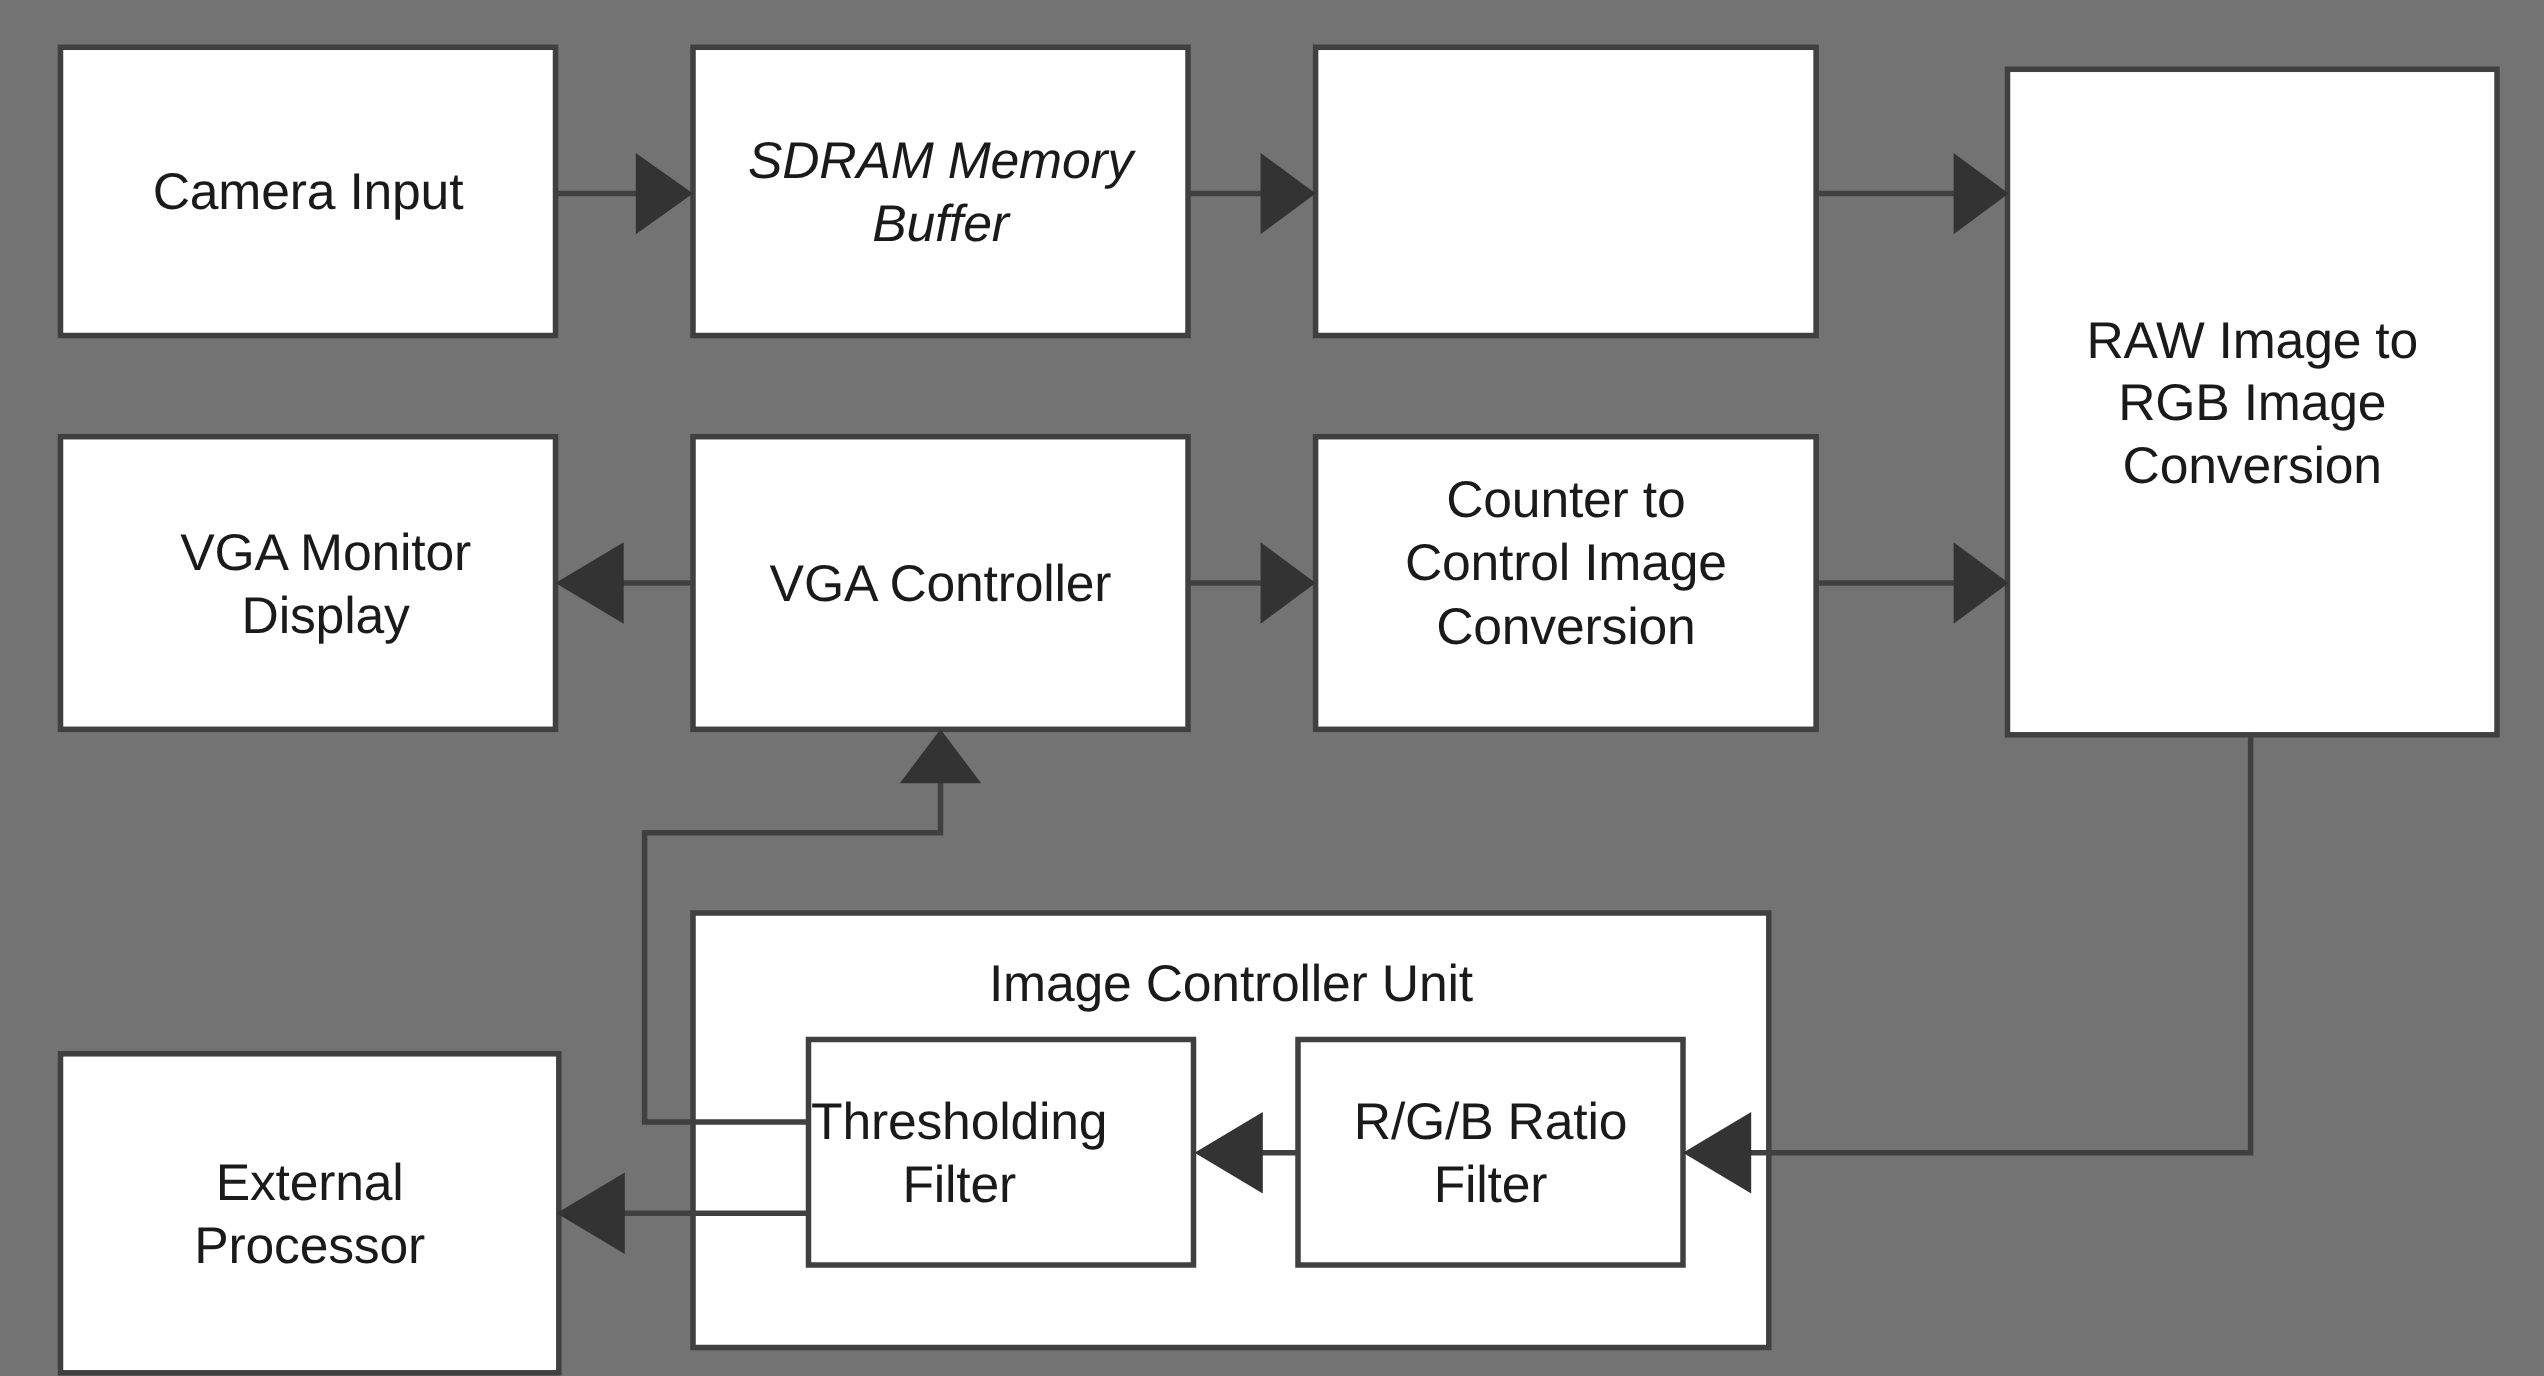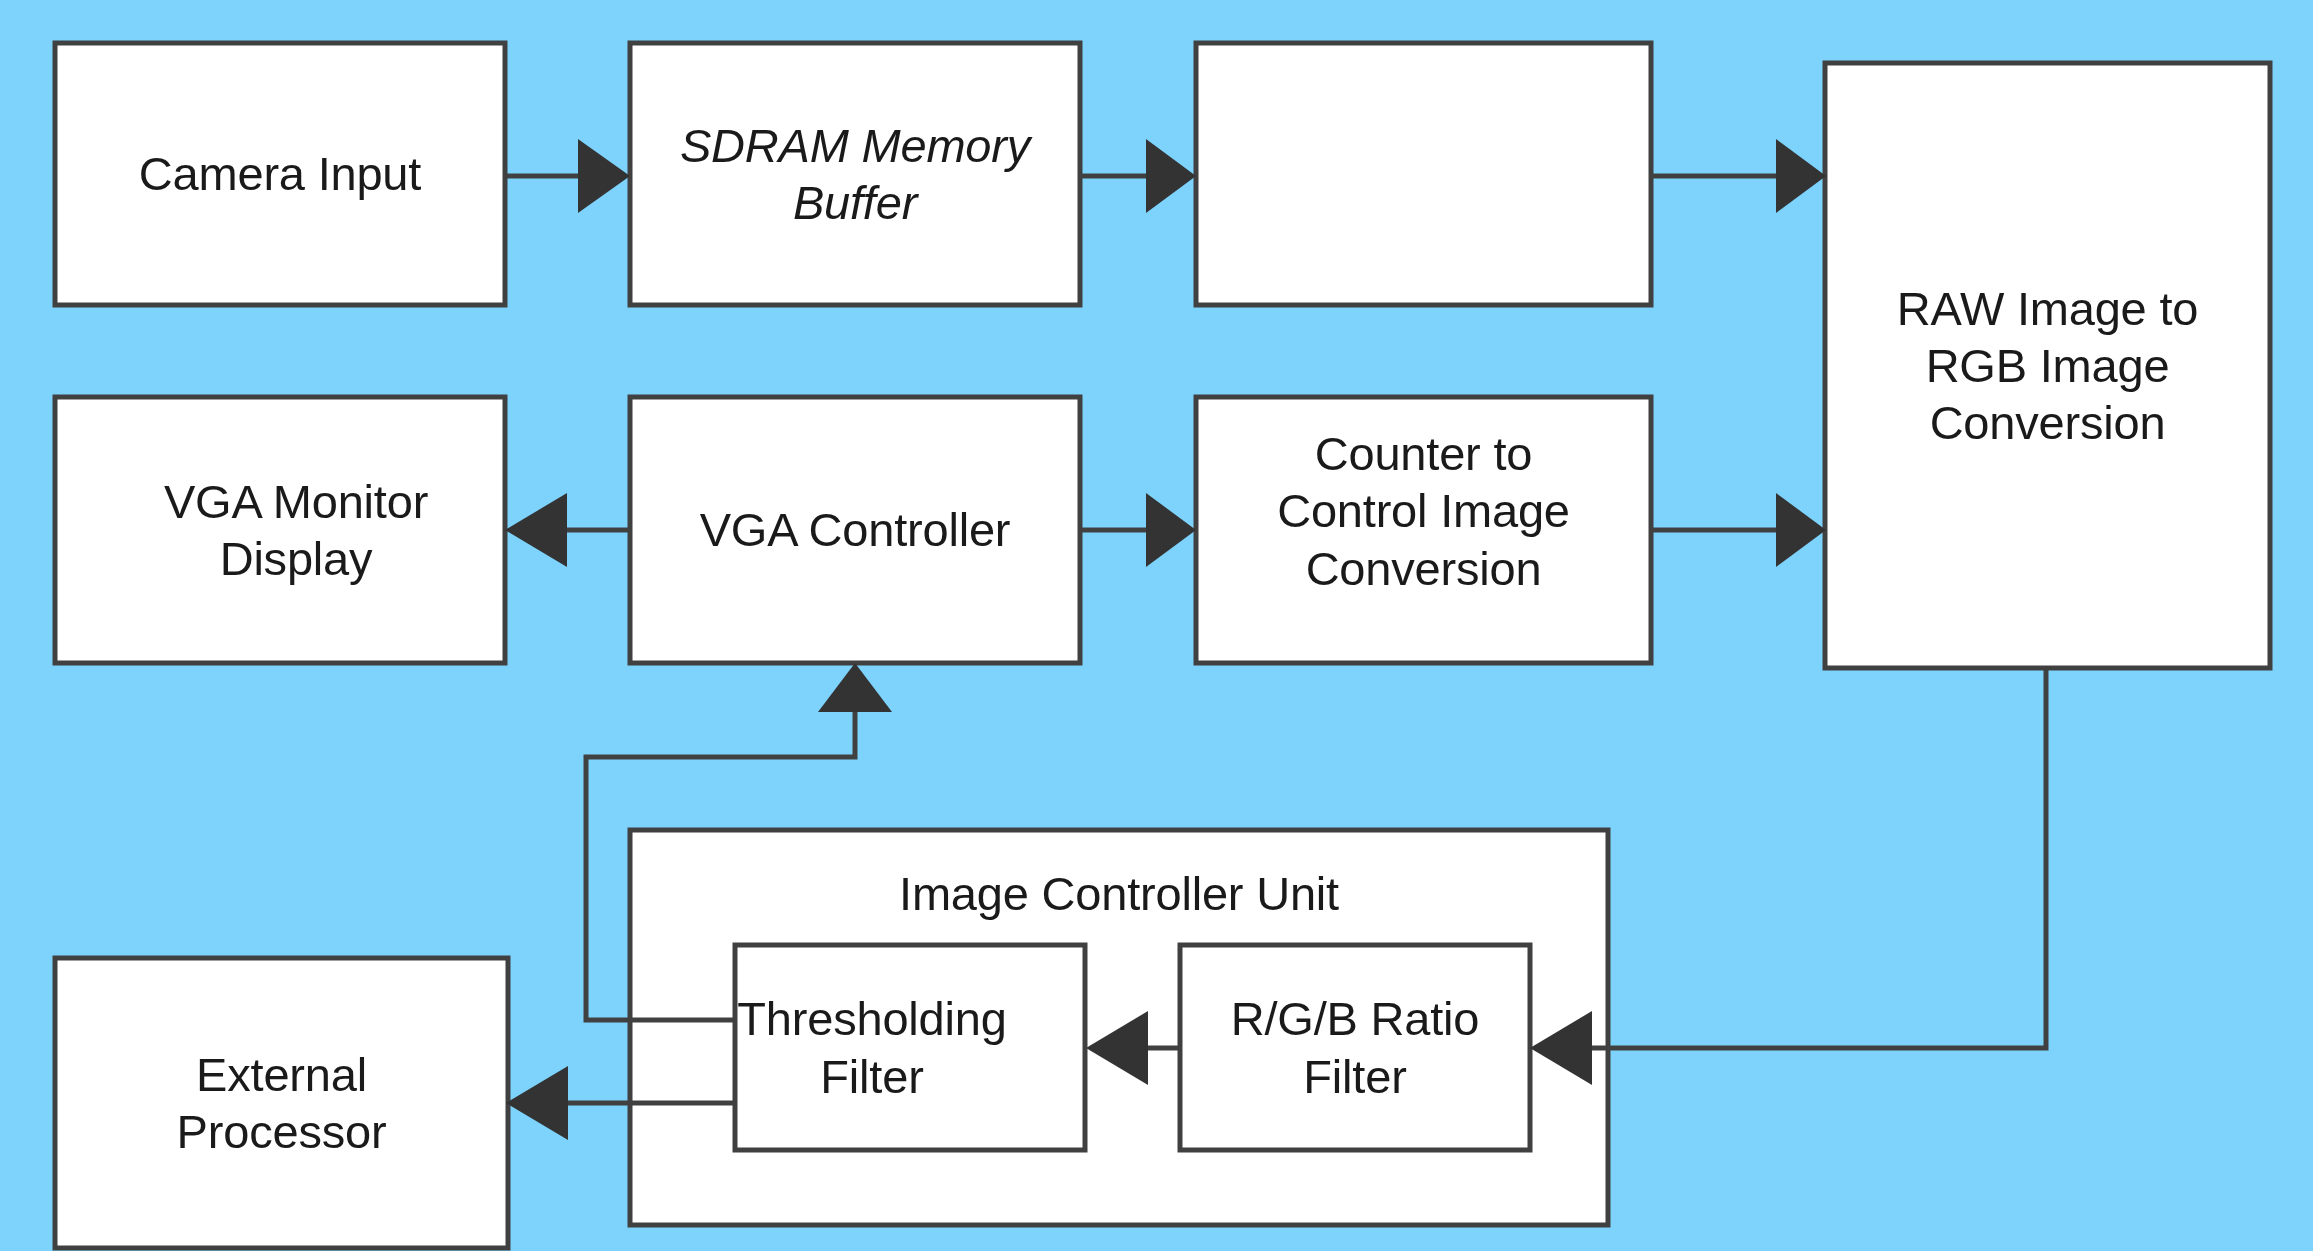--- a/index.html
+++ b/index.html
@@ -8,21 +8,21 @@
     padding: 0;
     background: #ffffff;
   }
   body {
     font-family: "Liberation Sans", sans-serif;
   }
   #stage {
     position: relative;
     width: 2313px;
     height: 1251px;
-    background: #7dd3fc;
+    background: #737373;
     overflow: hidden;
   }
   #diagram-svg {
     position: absolute;
     left: 0;
     top: 0;
     width: 2313px;
     height: 1251px;
   }
   .node-rect {

